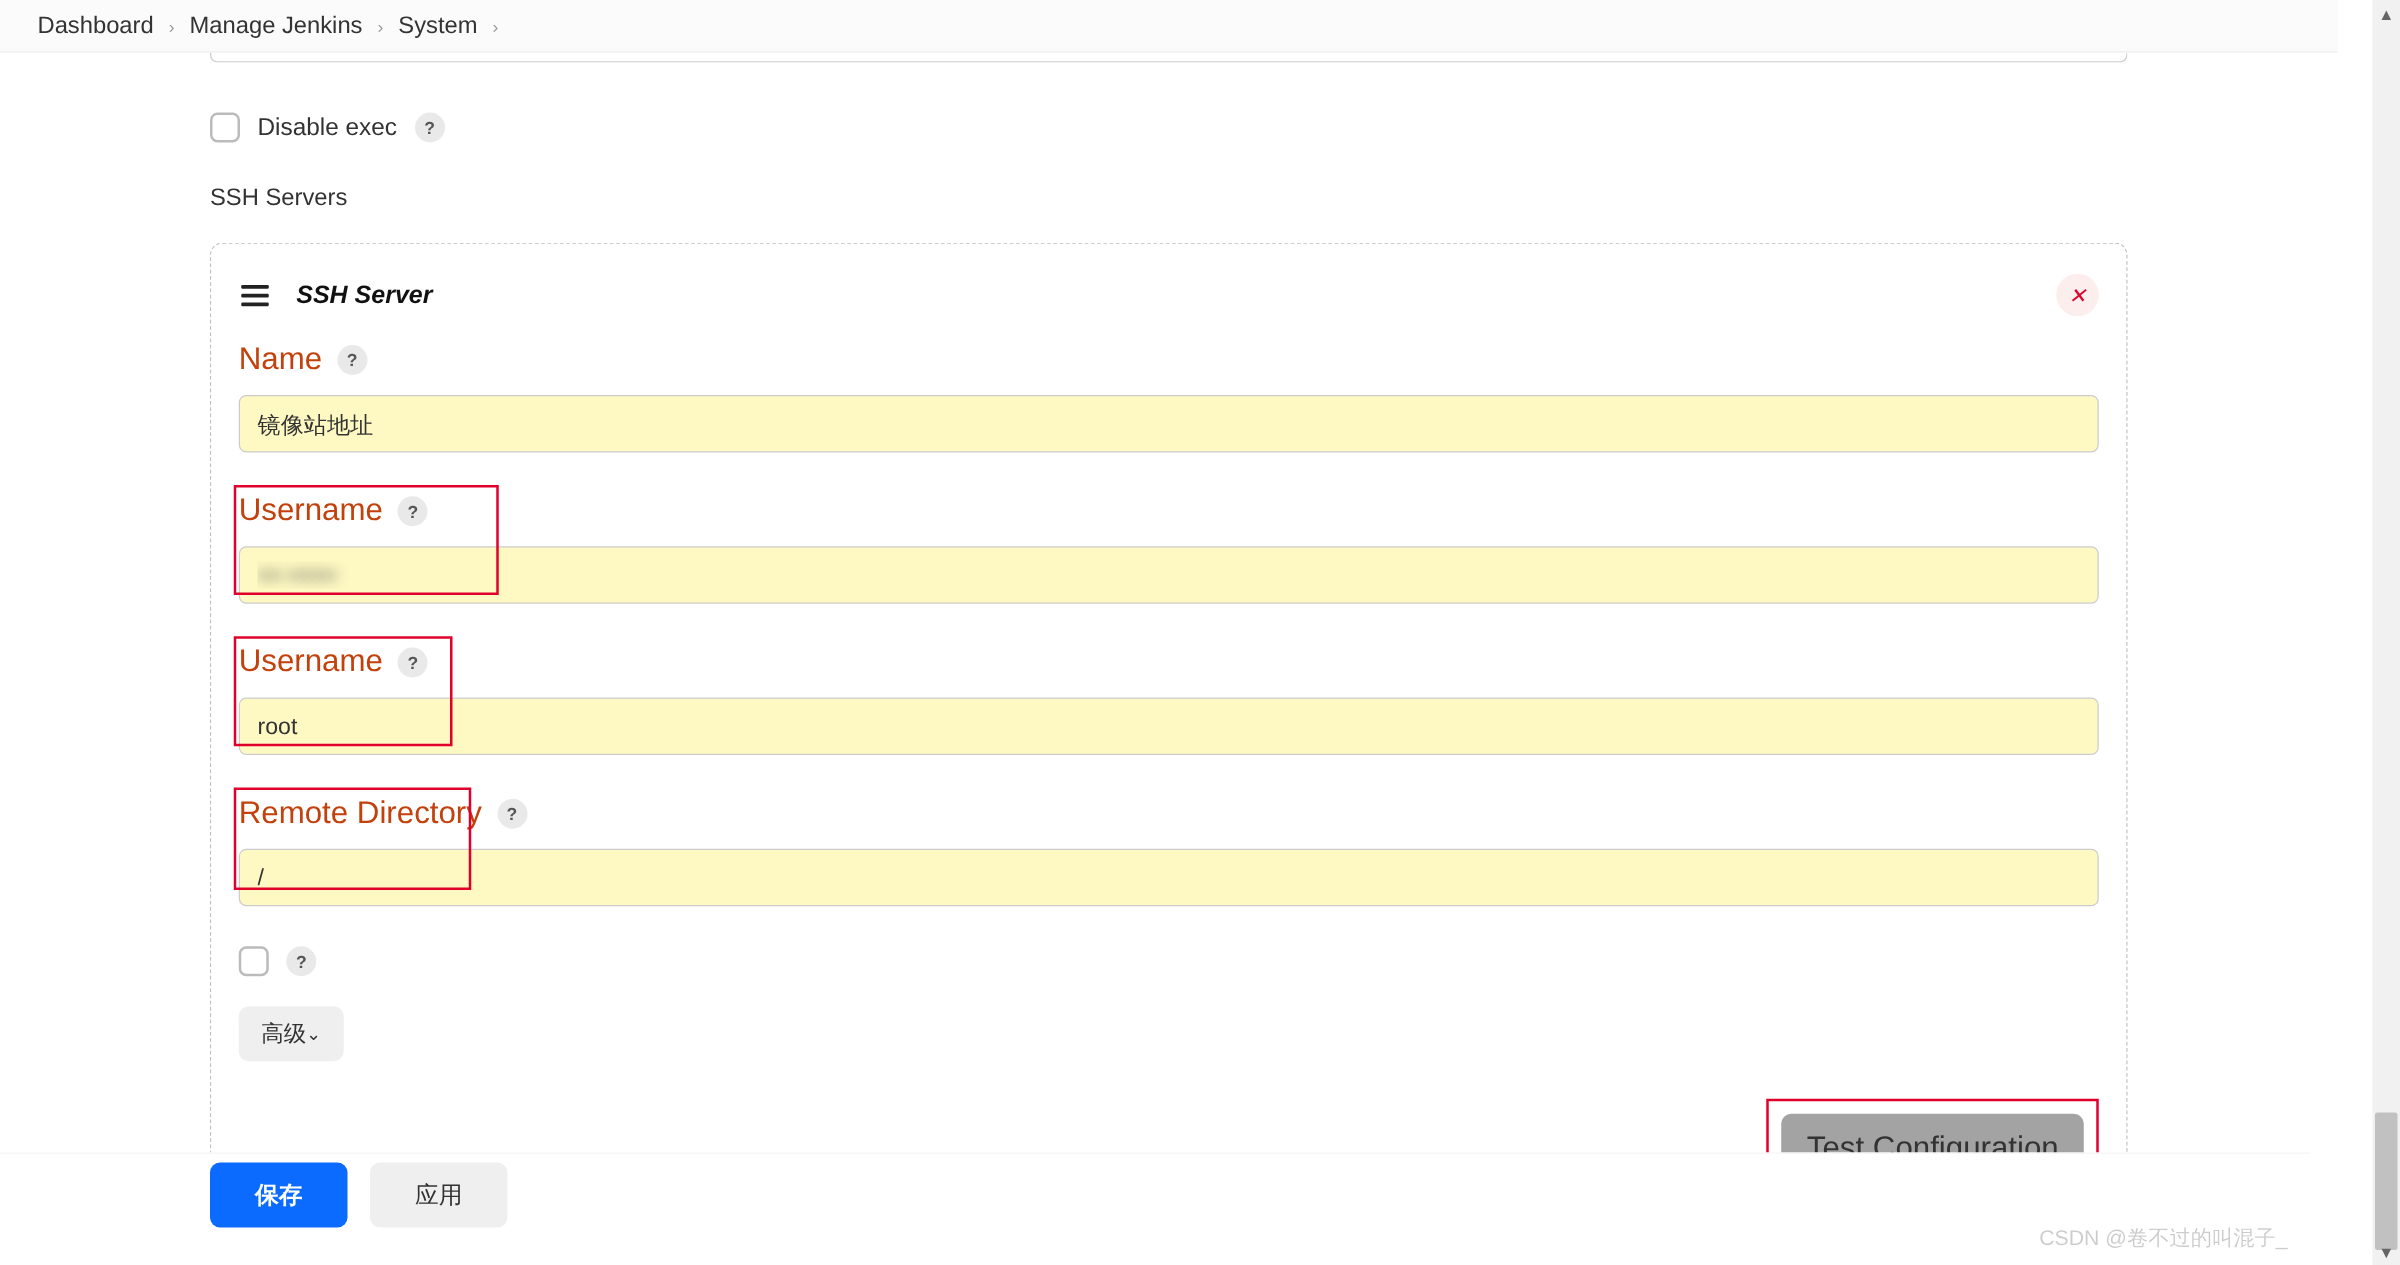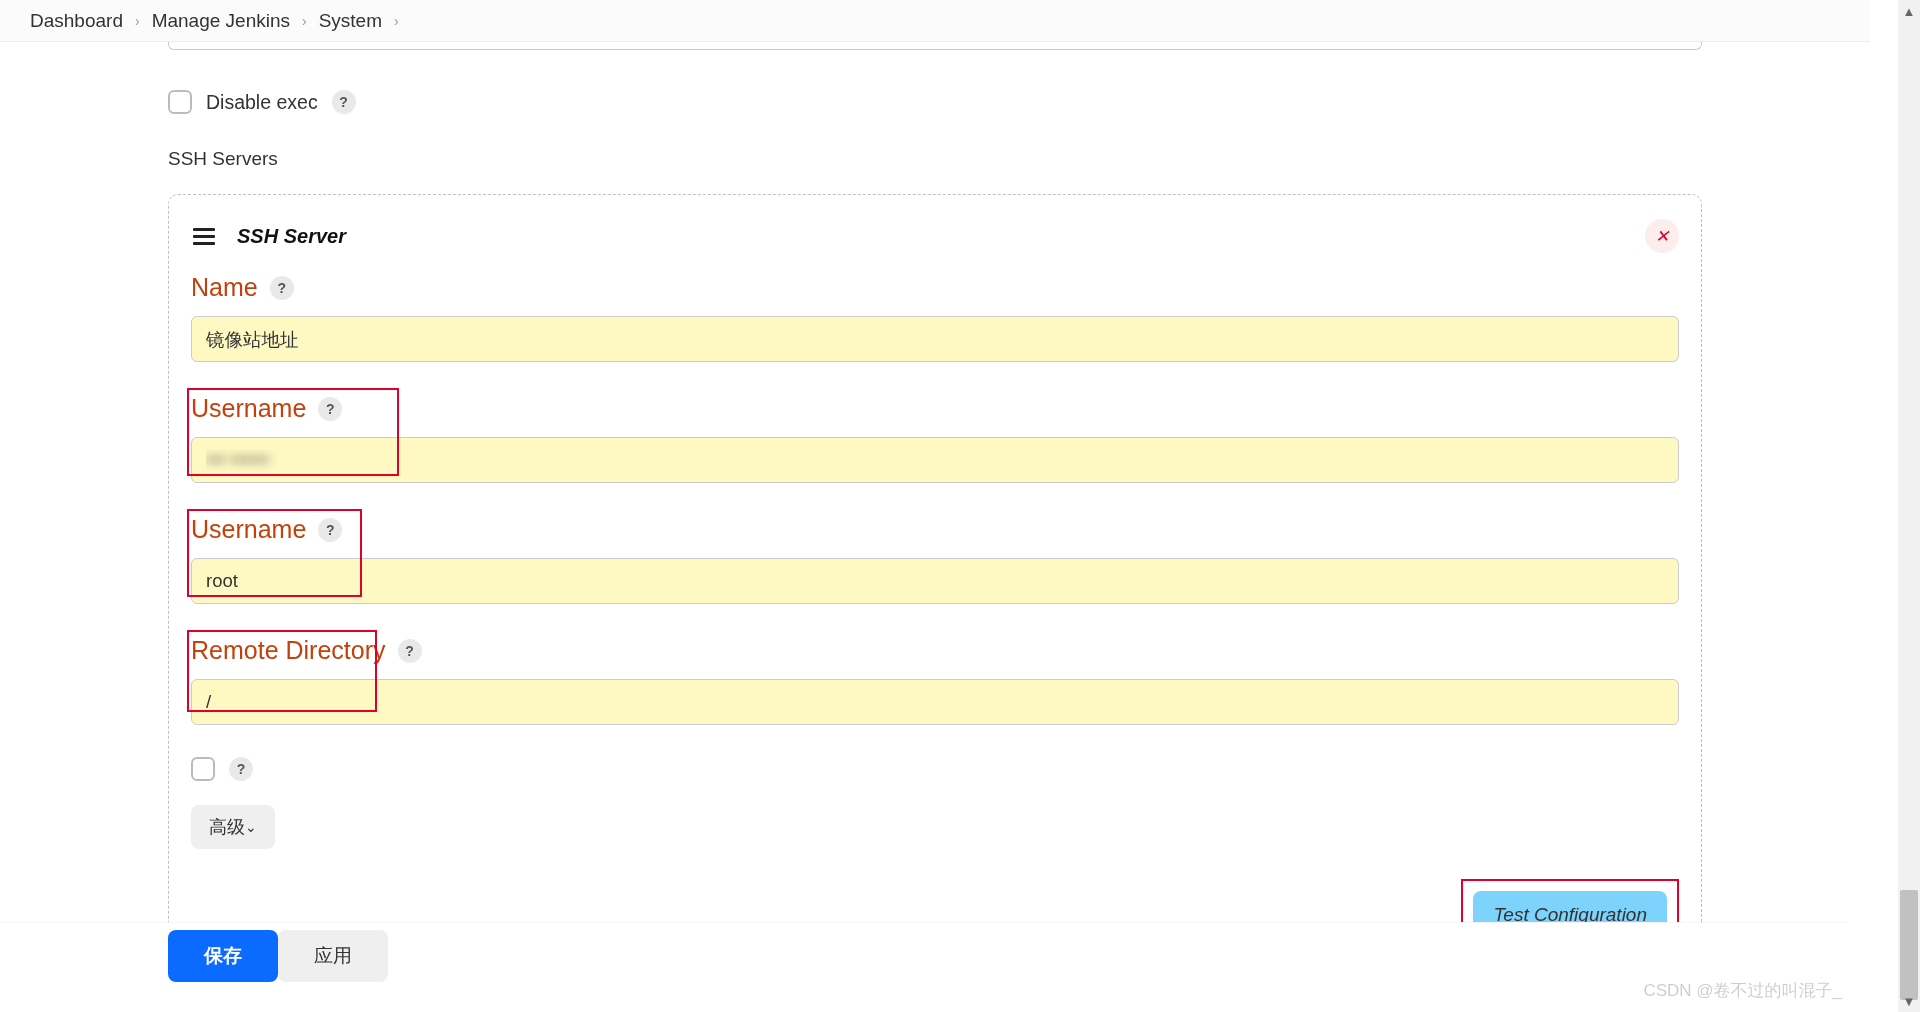--- a/index.html
+++ b/index.html
@@ -98,43 +98,43 @@
 
   .adv-chip {
     display:inline-flex; align-items:center; 
     background:#efefef; color:#333;
     padding: 10px 18px; border-radius:8px; font-size:18px;
   }
   .chev { font-size:14px; color:#333; }
 
   .panel-footer { display:flex; justify-content:flex-end; margin-top: 30px; }
   .test-btn {
-    background:#7dd3fc; color:#333;
-    padding: 13px 20px; border:none; border-radius:8px; font-size:19px;font-style:italic;
+    background:#a3a3a3; color:#333;
+    padding: 13px 20px; border:none; border-radius:8px; font-size:25px;
   }
 
   .bottom-bar {
     position:absolute; left:0; right:22px; bottom:0;
     padding: 0 168px 24px 168px;
     height: 90px;
-    display:flex; align-items:center; 
+    display:flex; align-items:center; gap:18px;
     background: #fff;
     border-top: 1px solid #f5f5f5;
   }
   .btn-primary {
     background:#0b6aff; color:#fff; border:none; border-radius:8px;
     padding: 13px 36px; font-size:19px; font-weight:600;
   }
   .btn-secondary {
     background:#efefef; color:#333; border:none; border-radius:8px;
     padding: 13px 36px; font-size:19px;
   }
 
   .watermark {
-    position:absolute; right:28px; bottom:10px;
+    position:absolute; right:40px; bottom:10px;
     font-size:17px; color:rgba(0,0,0,0.20);
   }
 </style>
 </head>
 <body>
 
 <div class="viewport">
 
   <div class="breadcrumb">
     <a href="#">Dashboard</a>

